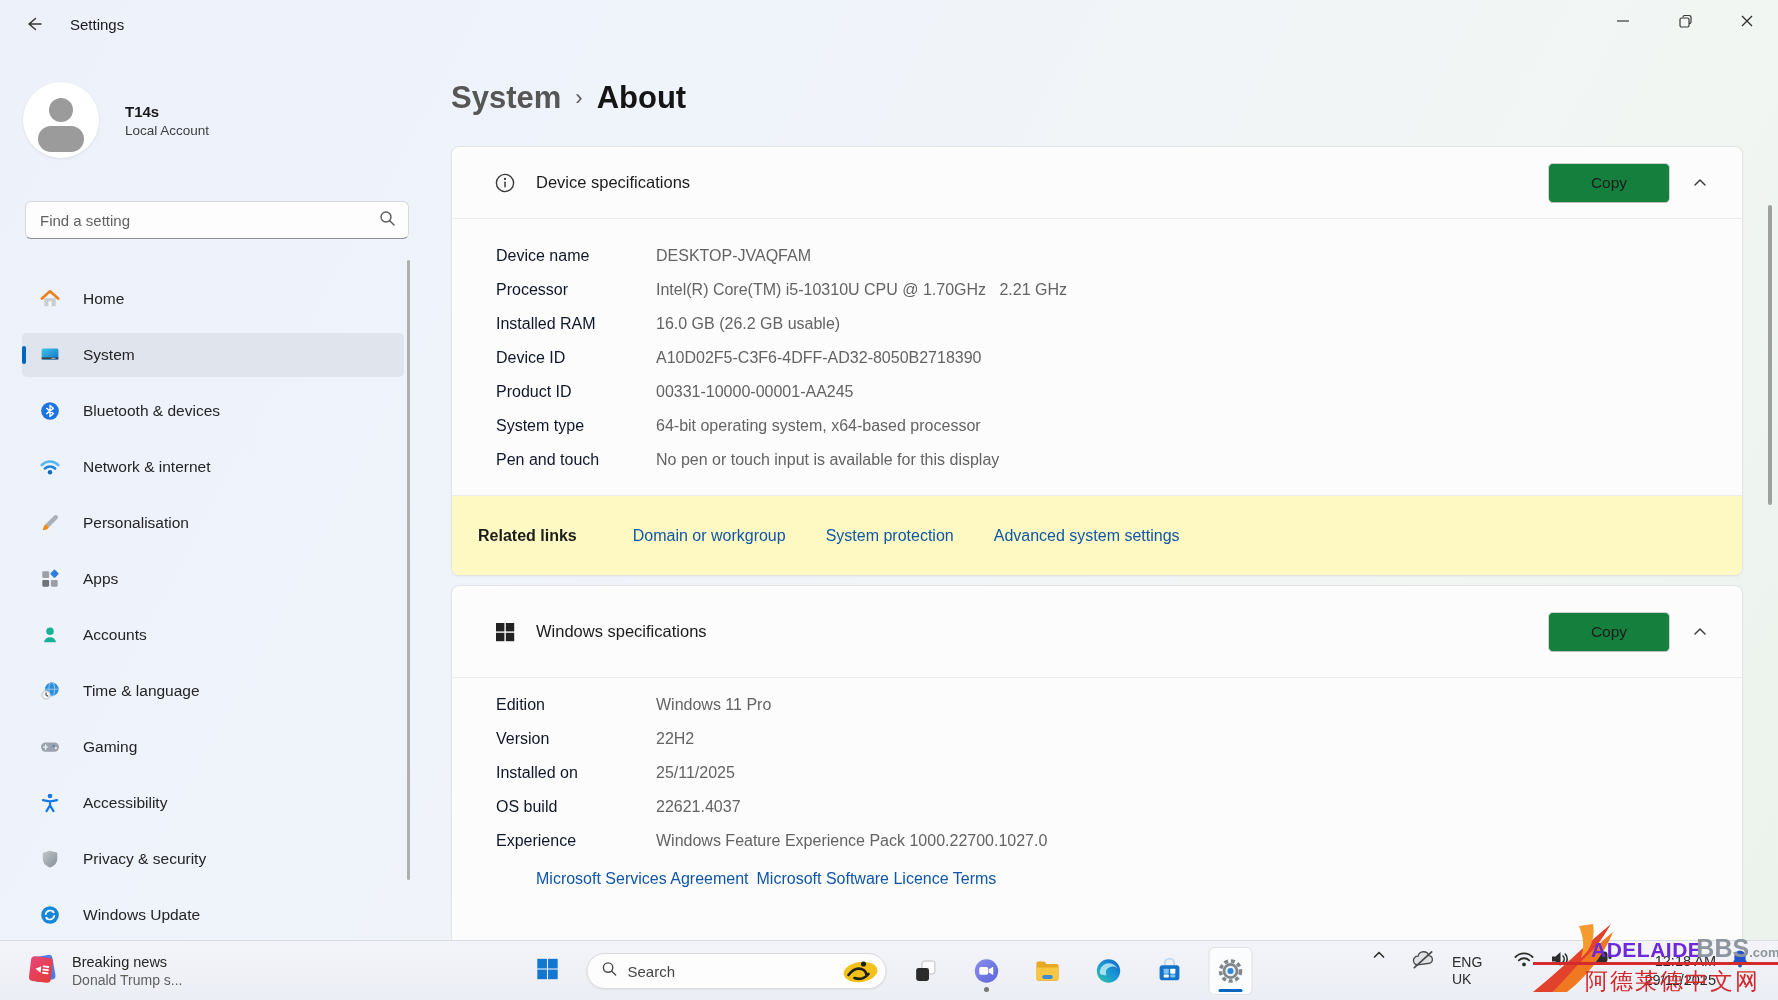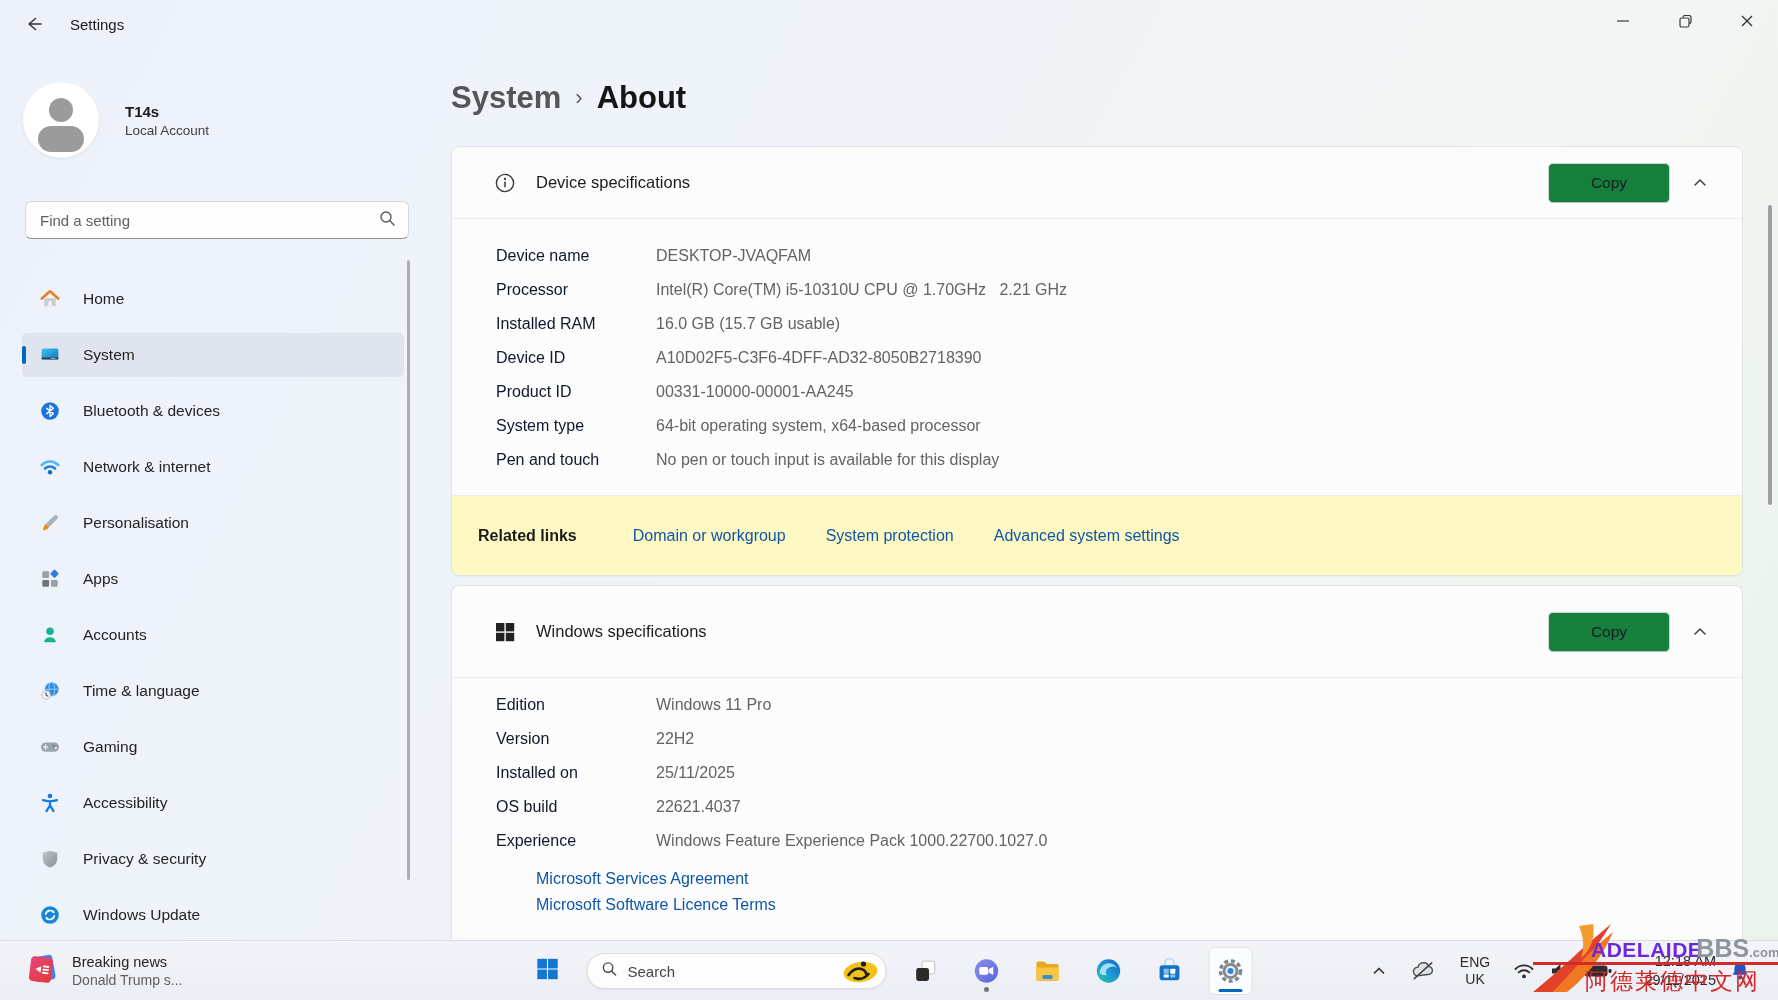--- a/index.html
+++ b/index.html
@@ -74,21 +74,21 @@
   .spec-row { height:34px; display:flex; align-items:center; }
   .spec-label { width:160px; margin-left:44px; font-size:16px; color:#0f172a; flex:0 0 auto; }
   .spec-value { font-size:16px; color:#636363; white-space:pre; }
 
   .related-row { border-top:1px solid #ececec; height:81px; margin-top:18px;
     display:flex; align-items:center; background:#fef9c3; }
   .related-label { margin-left:26px; font-size:16px; font-weight:600; color:#1c1c1c; }
   .related-links { display:flex; margin-left:56px; gap:40px; }
   .link { font-size:16px; color:#0f56a8; cursor:pointer; }
 
-  .ms-links { margin:12px 0 0 84px; display:flex; flex-direction:column; gap:8px; }
+  .ms-links { margin:12px 0 0 84px; display:flex; flex-direction:row; gap:8px; }
 
   .main-scroll { position:absolute; right:6px; top:155px; width:4px; height:300px;
     background:#9f9f9f; border-radius:2px; }
 
   
   .taskbar { position:absolute; left:0; bottom:0; width:1778px; height:60px;
     background:linear-gradient(#f2f4f9,#eceef5); border-top:1px solid rgba(0,0,0,0.08); }
   .widget { position:absolute; left:14px; top:6px; height:48px; display:flex; align-items:center; gap:12px;
     padding:0 10px; border-radius:6px; cursor:pointer; }
   .widget-text .w-title { font-size:14.5px; color:#252525; }
@@ -105,21 +105,21 @@
     width:5px; height:5px; border-radius:50%; background:#777; }
 
   .tb-search { width:300px; height:36px; border-radius:18px; background:#fdfdfe;
     border:1px solid #dadada; box-shadow:0 1px 2px rgba(0,0,0,0.06);
     display:flex; align-items:center; padding:0 5px 0 14px; cursor:pointer; }
   .tb-search input { flex:1; border:none; outline:none; background:transparent; font-size:15px; margin-left:10px;
     font-family:inherit; }
   .tb-search input::placeholder { color:#454545; }
   .search-art { width:42px; height:28px; flex:0 0 auto; }
 
-  .tray-item { position:absolute; top:6px; height:48px; display:flex; align-items:center; justify-content:center; cursor:pointer; }
+  .tray-item { position:absolute; top:6px; height:48px; display:flex; align-items:flex-start; justify-content:center; cursor:pointer; }
   .lang-block { flex-direction:column; line-height:17px; font-size:14px; color:#2b2b2b; text-align:center; }
   .clock-block { flex-direction:column; align-items:flex-end; line-height:19px; font-size:14.5px; color:#2b2b2b; }
 
   
   .watermark { position:absolute; right:0; bottom:0; width:245px; height:74px; z-index:50; pointer-events:none; }
   .wm-flame { position:absolute; left:-10px; bottom:0; }
   .wm-line { position:absolute; left:0; top:36px; width:245px; height:2.5px; background:#d42a2e; }
   .wm-text1 { position:absolute; left:58px; top:8px; white-space:nowrap; }
   .wm-adelaide { font-size:21px; font-weight:800; color:#6d28d9; letter-spacing:0.5px; }
   .wm-bbs { font-size:25px; font-weight:800; color:#8e959d; margin-left:-6px; }
@@ -348,21 +348,21 @@
       <div class="spec-row">
           <span class="spec-label">Device name</span>
           <span class="spec-value">DESKTOP-JVAQFAM</span>
         </div>
       <div class="spec-row">
           <span class="spec-label">Processor</span>
           <span class="spec-value">Intel(R) Core(TM) i5-10310U CPU @ 1.70GHz   2.21 GHz</span>
         </div>
       <div class="spec-row">
           <span class="spec-label">Installed RAM</span>
-          <span class="spec-value">16.0 GB (15.7 GB usable)</span>
+          <span class="spec-value">16.0 GB (26.2 GB usable)</span>
         </div>
       <div class="spec-row">
           <span class="spec-label">Device ID</span>
           <span class="spec-value">A10D02F5-C3F6-4DFF-AD32-8050B2718390</span>
         </div>
       <div class="spec-row">
           <span class="spec-label">Product ID</span>
           <span class="spec-value">00331-10000-00001-AA245</span>
         </div>
       <div class="spec-row">

